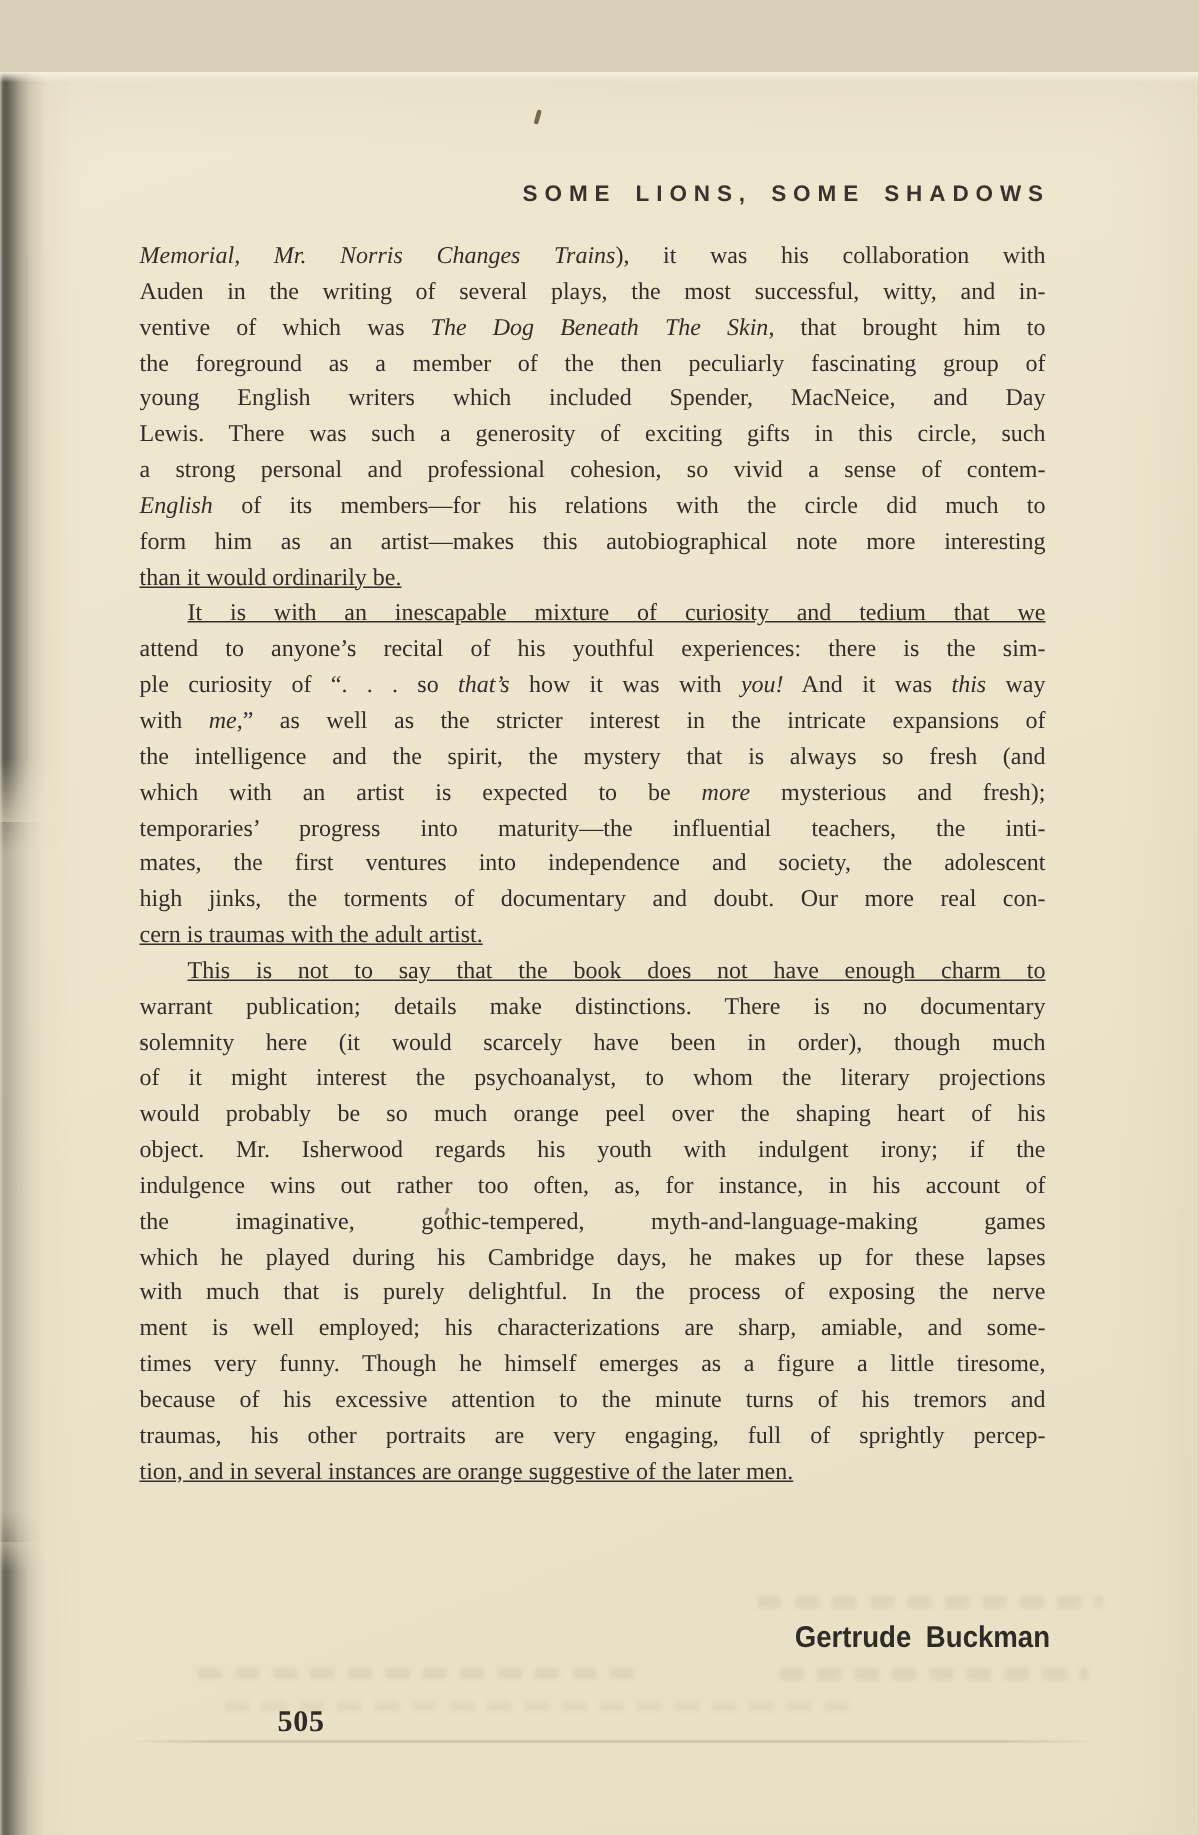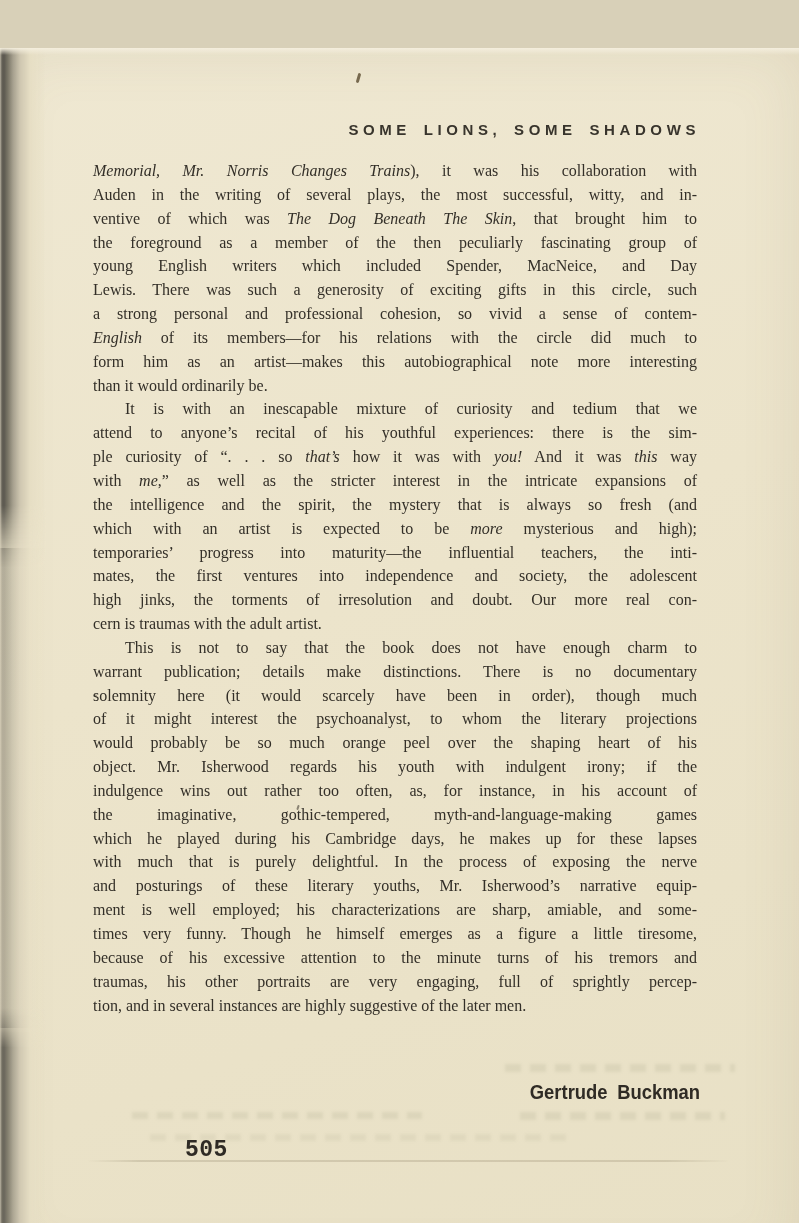--- a/index.html
+++ b/index.html
@@ -104,43 +104,43 @@
     font-size: 16px;
     line-height: 23.85px;
     color: #332f28;
   }
   .body-text .line {
     height: 23.85px;
     text-align: justify;
     text-align-last: justify;
     white-space: normal;
   }
-  .body-text .line.last { text-align-last: left; }
-  .body-text .line.indent { text-indent: 32px; }
+  .body-text .line.last { text-align-last: left; text-decoration: underline; }
+  .body-text .line.indent { text-indent: 32px; text-decoration: underline; }
   .body-text i { font-style: italic; }
 
   .signature {
     position: absolute;
     top: 1033px; right: 99px;
     font-family: "Liberation Sans", "DejaVu Sans", sans-serif;
     font-weight: bold;
     font-size: 20px;
     word-spacing: 5px;
     color: #2f2b25;
     transform: scaleX(0.92);
     transform-origin: right center;
     white-space: nowrap;
   }
 
   .page-number {
     position: absolute;
     top: 1089px; left: 185px;
-    font-family: Liberation Mono, monospace;
+    font-family: Liberation Serif, serif;
     font-weight: bold;
-    font-size: 23px;
+    font-size: 20px;
     letter-spacing: 0.5px;
     color: #2f2b25;
   }
 </style>
 </head>
 <body>
 
 <div class="scan">
 
   <div class="edge-left-seg edge-left-top"></div>
@@ -170,40 +170,39 @@
       <div class="line"><span>Lewis. There was such a generosity of exciting gifts in this circle, such</span></div>
       <div class="line"><span>a strong personal and professional cohesion, so vivid a sense of contem-</span></div>
       <div class="line"><i>English</i><span> of its members—for his relations with the circle did much to</span></div>
       <div class="line"><span>form him as an artist—makes this autobiographical note more interesting</span></div>
       <div class="line last"><span>than it would ordinarily be.</span></div>
       <div class="line indent"><span>It is with an inescapable mixture of curiosity and tedium that we</span></div>
       <div class="line"><span>attend to anyone’s recital of his youthful experiences: there is the sim-</span></div>
       <div class="line"><span>ple curiosity of “. . . so </span><i>that’s</i><span> how it was with </span><i>you!</i><span> And it was </span><i>this</i><span> way</span></div>
       <div class="line"><span>with </span><i>me</i><span>,” as well as the stricter interest in the intricate expansions of</span></div>
       <div class="line"><span>the intelligence and the spirit, the mystery that is always so fresh (and</span></div>
-      <div class="line"><span>which with an artist is expected to be </span><i>more</i><span> mysterious and high);</span></div>
+      <div class="line"><span>which with an artist is expected to be </span><i>more</i><span> mysterious and fresh);</span></div>
       <div class="line"><span>temporaries’ progress into maturity—the influential teachers, the inti-</span></div>
       <div class="line"><span>mates, the first ventures into independence and society, the adolescent</span></div>
-      <div class="line"><span>high jinks, the torments of irresolution and doubt. Our more real con-</span></div>
+      <div class="line"><span>high jinks, the torments of documentary and doubt. Our more real con-</span></div>
       <div class="line last"><span>cern is traumas with the adult artist.</span></div>
       <div class="line indent"><span>This is not to say that the book does not have enough charm to</span></div>
       <div class="line"><span>warrant publication; details make distinctions. There is no documentary</span></div>
       <div class="line"><span>solemnity here (it would scarcely have been in order), though much</span></div>
       <div class="line"><span>of it might interest the psychoanalyst, to whom the literary projections</span></div>
       <div class="line"><span>would probably be so much orange peel over the shaping heart of his</span></div>
       <div class="line"><span>object. Mr. Isherwood regards his youth with indulgent irony; if the</span></div>
       <div class="line"><span>indulgence wins out rather too often, as, for instance, in his account of</span></div>
       <div class="line"><span>the imaginative, gothic-tempered, myth-and-language-making games</span></div>
       <div class="line"><span>which he played during his Cambridge days, he makes up for these lapses</span></div>
       <div class="line"><span>with much that is purely delightful. In the process of exposing the nerve</span></div>
-      <div class="line"><span>and posturings of these literary youths, Mr. Isherwood’s narrative equip-</span></div>
       <div class="line"><span>ment is well employed; his characterizations are sharp, amiable, and some-</span></div>
       <div class="line"><span>times very funny. Though he himself emerges as a figure a little tiresome,</span></div>
       <div class="line"><span>because of his excessive attention to the minute turns of his tremors and</span></div>
       <div class="line"><span>traumas, his other portraits are very engaging, full of sprightly percep-</span></div>
-      <div class="line last"><span>tion, and in several instances are highly suggestive of the later men.</span></div>
+      <div class="line last"><span>tion, and in several instances are orange suggestive of the later men.</span></div>
     </div>
 
   <div class="signature">Gertrude Buckman</div>
 
   <div class="page-number">505</div>
 
 </div>
 
 </body></html>

